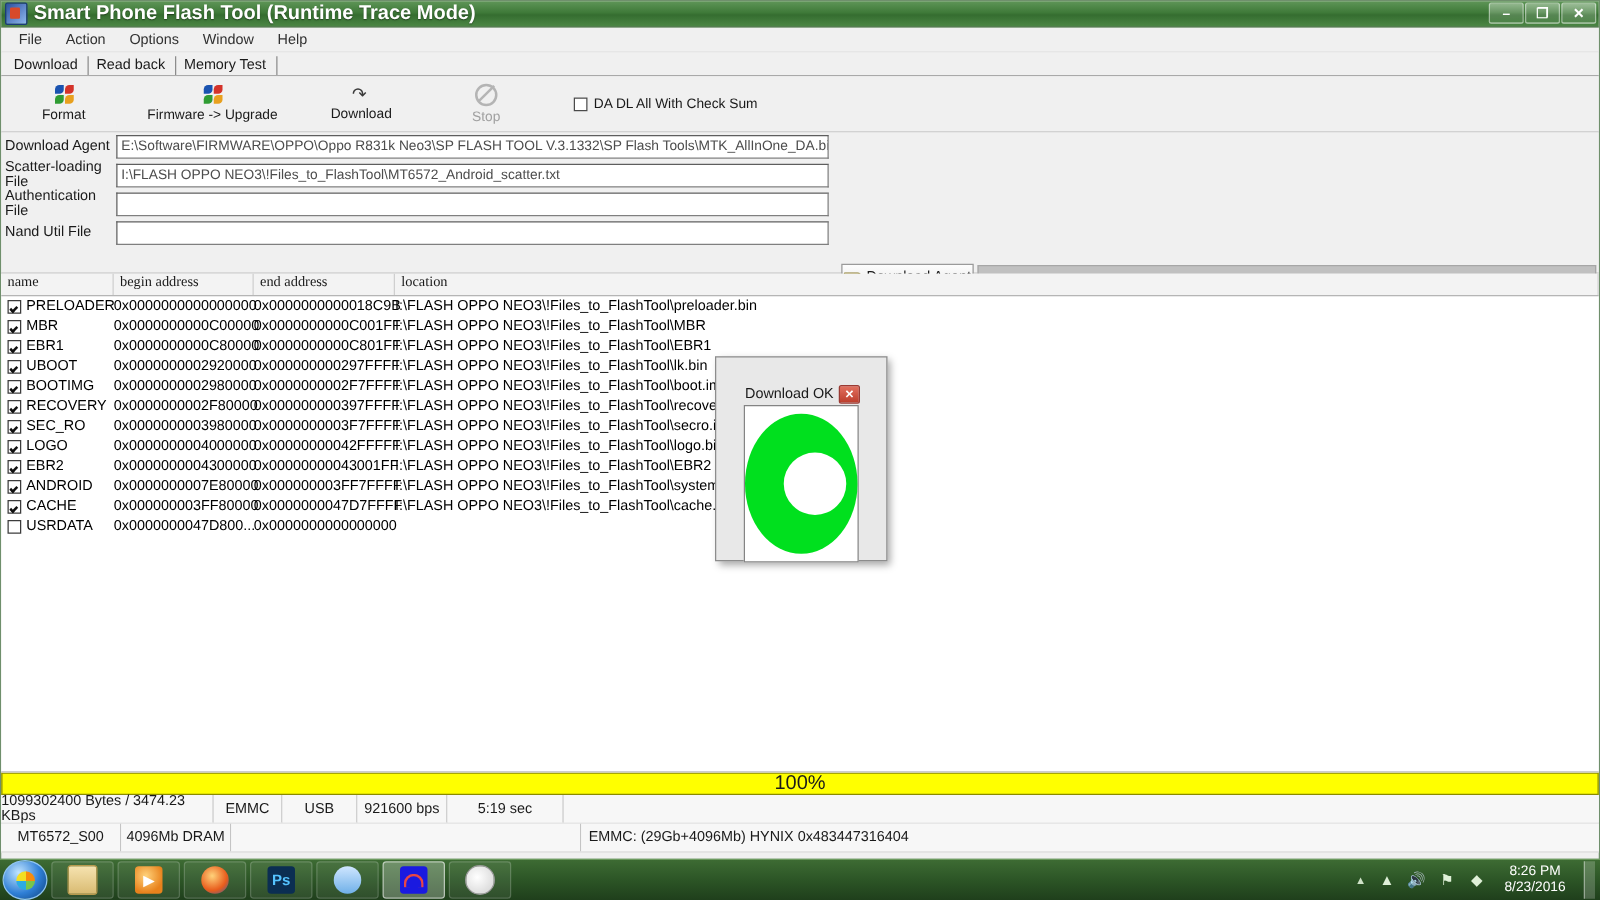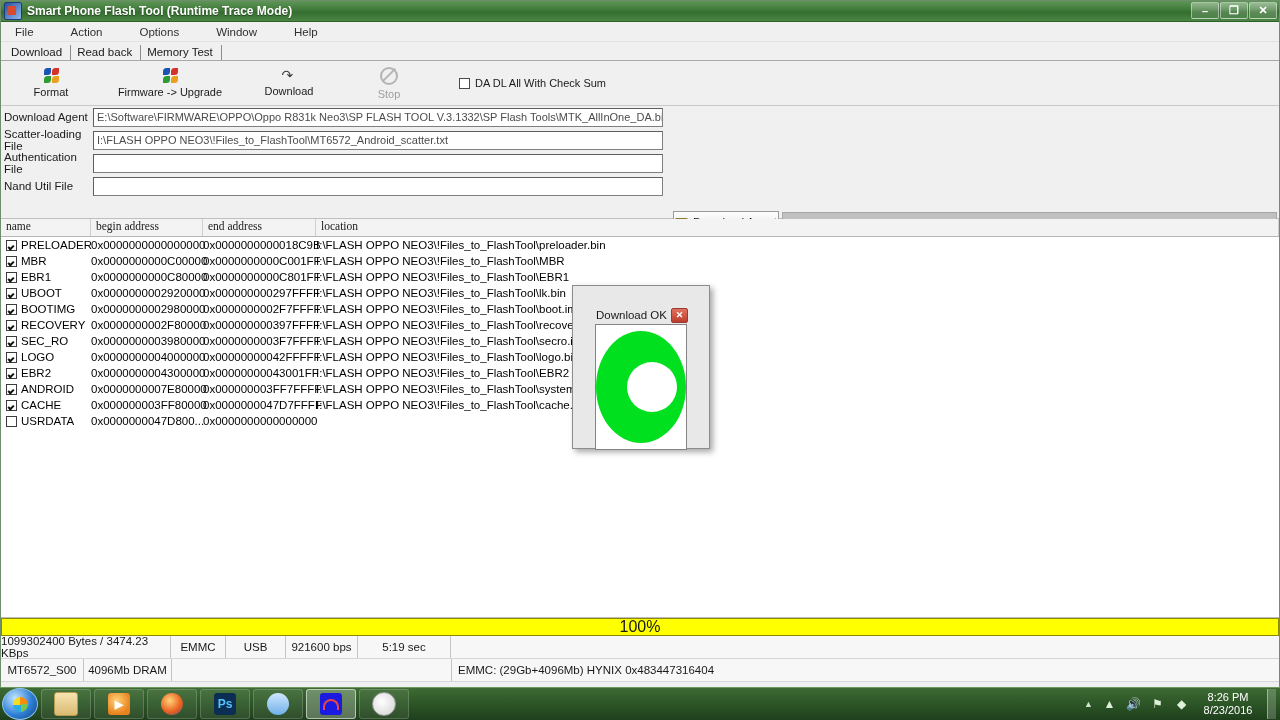--- a/index.html
+++ b/index.html
@@ -34,41 +34,41 @@
     width:16px;height:16px;margin-left:3px;margin-right:5px;
     background:linear-gradient(135deg,#2b4fa0,#8fb8ee);
     border:1px solid #1b3a7a;border-radius:2px;
     position:relative;flex:0 0 auto;
   }
   #titlebar .wicon:after{
     content:"";position:absolute;left:3px;top:3px;width:8px;height:9px;
     background:#d84a2a;border-radius:1px;
   }
   #titlebar .wtitle{
-    color:#ffffff;font-size:12px;font-weight:bold;
+    color:#ffffff;font-size:16px;font-weight:bold;
     text-shadow:0 1px 1px rgba(0,0,0,.45);
     white-space:nowrap;
   }
   #win-buttons{position:absolute;right:2px;top:1px;display:flex;gap:1px;}
   #win-buttons .wb{
     width:28px;height:17px;
     background:linear-gradient(180deg,rgba(255,255,255,.35),rgba(255,255,255,.05));
     border:1px solid rgba(255,255,255,.45);
     border-radius:2px;
     color:#ffffff;font-size:11px;font-weight:bold;
     display:flex;align-items:center;justify-content:center;
     box-sizing:border-box;
   }
   #win-buttons .wb.close{
     background:linear-gradient(180deg,rgba(255,255,255,.40),rgba(255,255,255,.08));
   }
   
   #menubar{
     height:19px;display:flex;align-items:center;
-    background:#f0f0f0;padding-left:6px;gap:21px;
+    background:#f0f0f0;padding-left:6px;gap:3px;
     border-bottom:1px solid #e2e2e2;
   }
   #menubar .mi{padding:2px 8px;color:#303030;font-size:11.5px;}
   
   #tabstrip{
     height:18px;background:#f0f0f0;display:flex;align-items:flex-end;
     padding-left:4px;border-bottom:1px solid #a9a9a9;
   }
   #tabstrip .tab{
     font-size:11.5px;color:#1a1a1a;padding:1px 8px 2px 6px;
@@ -513,21 +513,21 @@
 
   <div class="statusrow">
     <div class="scell" style="width:170px">1099302400 Bytes / 3474.23 KBps</div>
     <div class="scell" style="width:55px">EMMC</div>
     <div class="scell" style="width:60px">USB</div>
     <div class="scell" style="width:72px">921600 bps</div>
     <div class="scell" style="width:93px">5:19 sec</div>
     <div class="scell blank" style="flex:1;border-right:none"></div>
   </div>
   <div class="statusrow">
-    <div class="scell" style="width:83px">MT6572_S00</div>
+    <div class="scell" style="width:96px">MT6572_S00</div>
     <div class="scell" style="width:88px">4096Mb DRAM</div>
     <div class="scell" style="width:280px"></div>
     <div class="scell left" style="flex:1;border-right:none">EMMC: (29Gb+4096Mb) HYNIX 0x483447316404</div>
   </div>
 
   <div id="dlg">
     <div id="dlg-title">
       <span class="t">Download OK</span>
       <span id="dlg-close">✕</span>
     </div>

